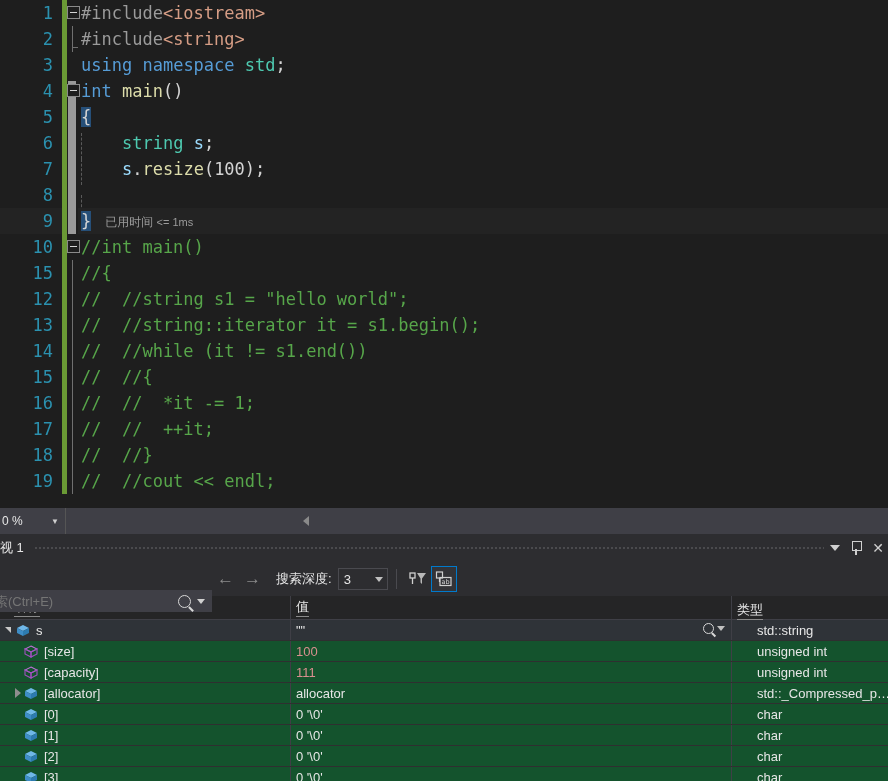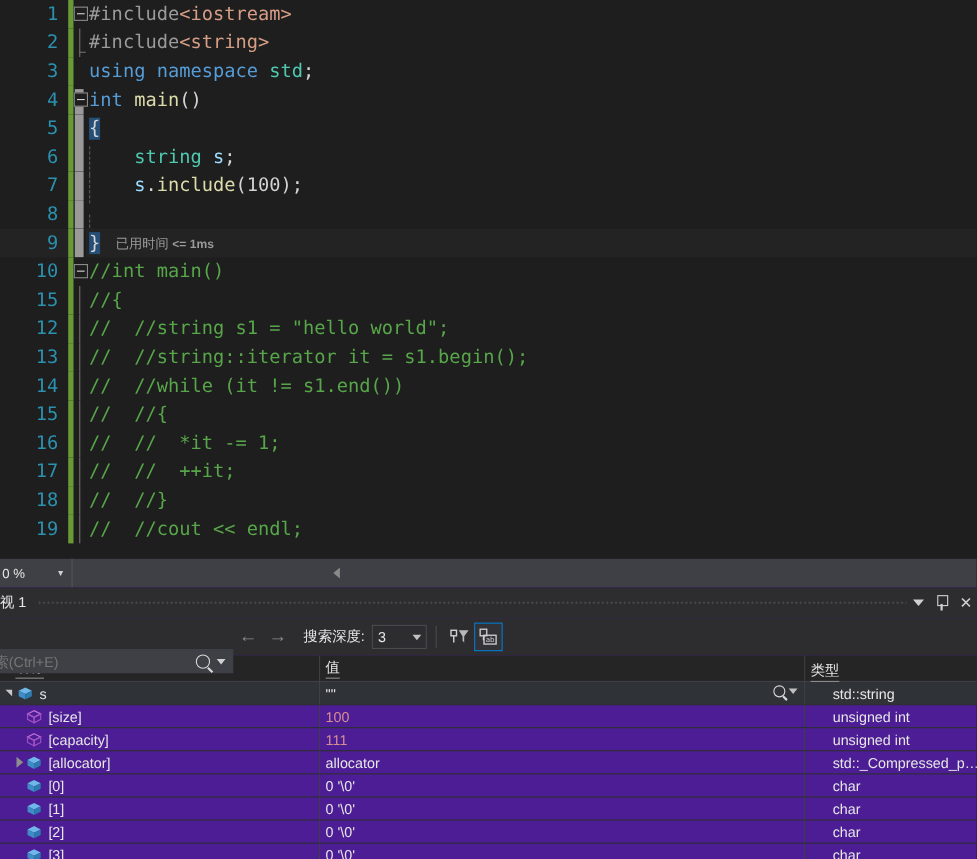--- a/index.html
+++ b/index.html
@@ -70,21 +70,21 @@
   .t-punct { color: #d4d4d4; }
   .t-plain { color: #d4d4d4; }
   .t-cmt   { color: #57a64a; }
 
   .bracehl { background: #264f78; color: #d4d4d4; }
 
   .inline-diag {
     color: #9b9b9b; font-family: "Liberation Sans", sans-serif; font-size: 12px;
     padding-left: 14px; display: inline-block; vertical-align: middle;
   }
-  .inline-diag .small { font-size: 11px; font-weight: bold; }
+  .inline-diag .small { font-size: 11px; }
   .row-diag { background: #232323; }
 
   
   .statusbar {
     position: absolute; left: 0; top: 508px; width: 888px; height: 26px;
     background: #3f3f46; display: flex; align-items: center;
     font-size: 12px; color: #e6e6e6;
   }
   .zoombox {
     width: 66px; height: 26px; display: flex; align-items: center;
@@ -105,21 +105,21 @@
   .status-arrow {
     position: absolute; left: 303px; top: 8px;
     width: 0; height: 0;
     border-top: 5px solid transparent; border-bottom: 5px solid transparent;
     border-right: 6px solid #8a8a8a;
   }
 
   
   .watch {
     position: absolute; left: 0; top: 534px; width: 888px; height: 247px;
-    background: #4c1d95;
+    background: #14532d;
   }
   .watch-tabbar {
     height: 28px; background: #2d2d30; display: flex; align-items: center;
     position: relative;
   }
   .watch-tab {
     font-size: 13px; color: #e6e6e6; padding: 0 0 0 0; margin-left: 0;
     display: flex; align-items: center; height: 28px;
   }
   .tab-dots {
@@ -325,21 +325,21 @@
       <div class="ln">6</div>
       <div class="changebar mod"></div>
       <div class="gutter2 scope"></div>
       <div class="codetext"><span class="indentguide" style="left:3px"></span><span class="t-plain">    </span><span class="t-type">string</span><span class="t-plain"> </span><span class="t-var">s</span><span class="t-punct">;</span></div>
     </div>
 
     <div class="code-line">
       <div class="ln">7</div>
       <div class="changebar mod"></div>
       <div class="gutter2 scope"></div>
-      <div class="codetext"><span class="indentguide" style="left:3px"></span><span class="t-plain">    </span><span class="t-var">s</span><span class="t-punct">.</span><span class="t-fn">include</span><span class="t-punct">(</span><span class="t-plain">100</span><span class="t-punct">);</span></div>
+      <div class="codetext"><span class="indentguide" style="left:3px"></span><span class="t-plain">    </span><span class="t-var">s</span><span class="t-punct">.</span><span class="t-fn">resize</span><span class="t-punct">(</span><span class="t-plain">100</span><span class="t-punct">);</span></div>
     </div>
 
     <div class="code-line">
       <div class="ln">8</div>
       <div class="changebar mod"></div>
       <div class="gutter2 scope"></div>
       <div class="codetext"><span class="indentguide" style="left:3px"></span></div>
     </div>
 
     <div class="code-line row-diag">

